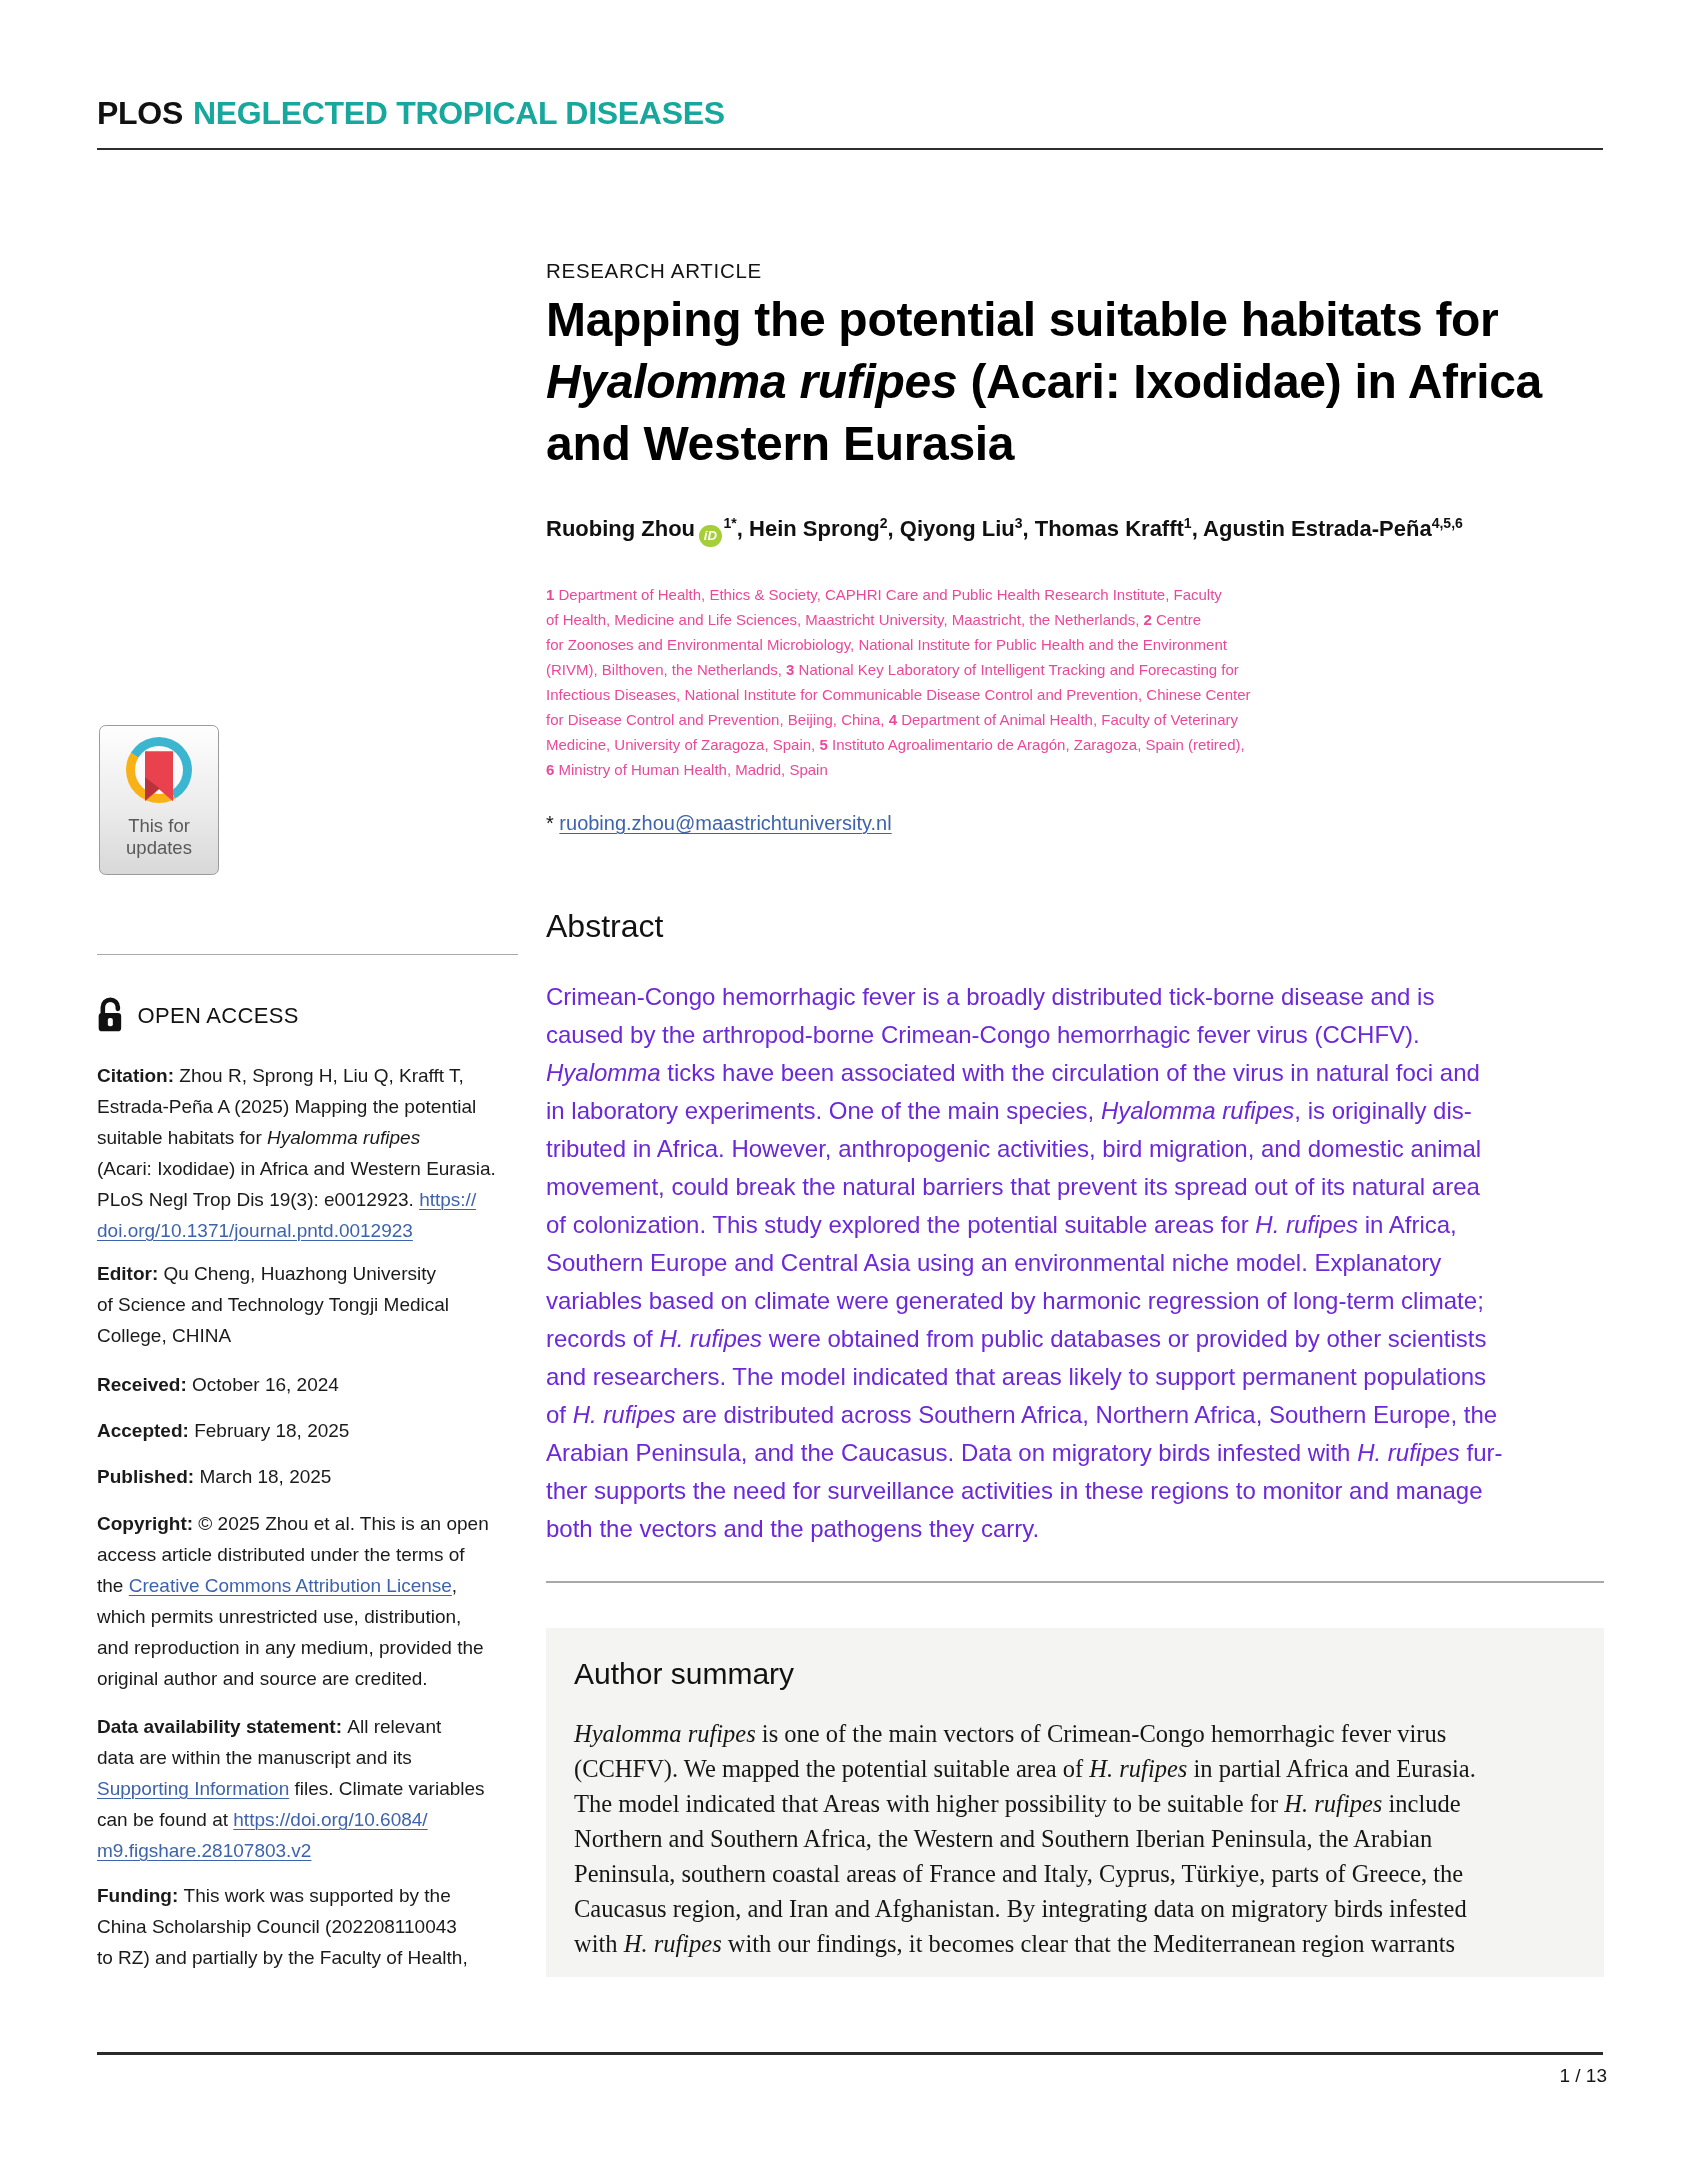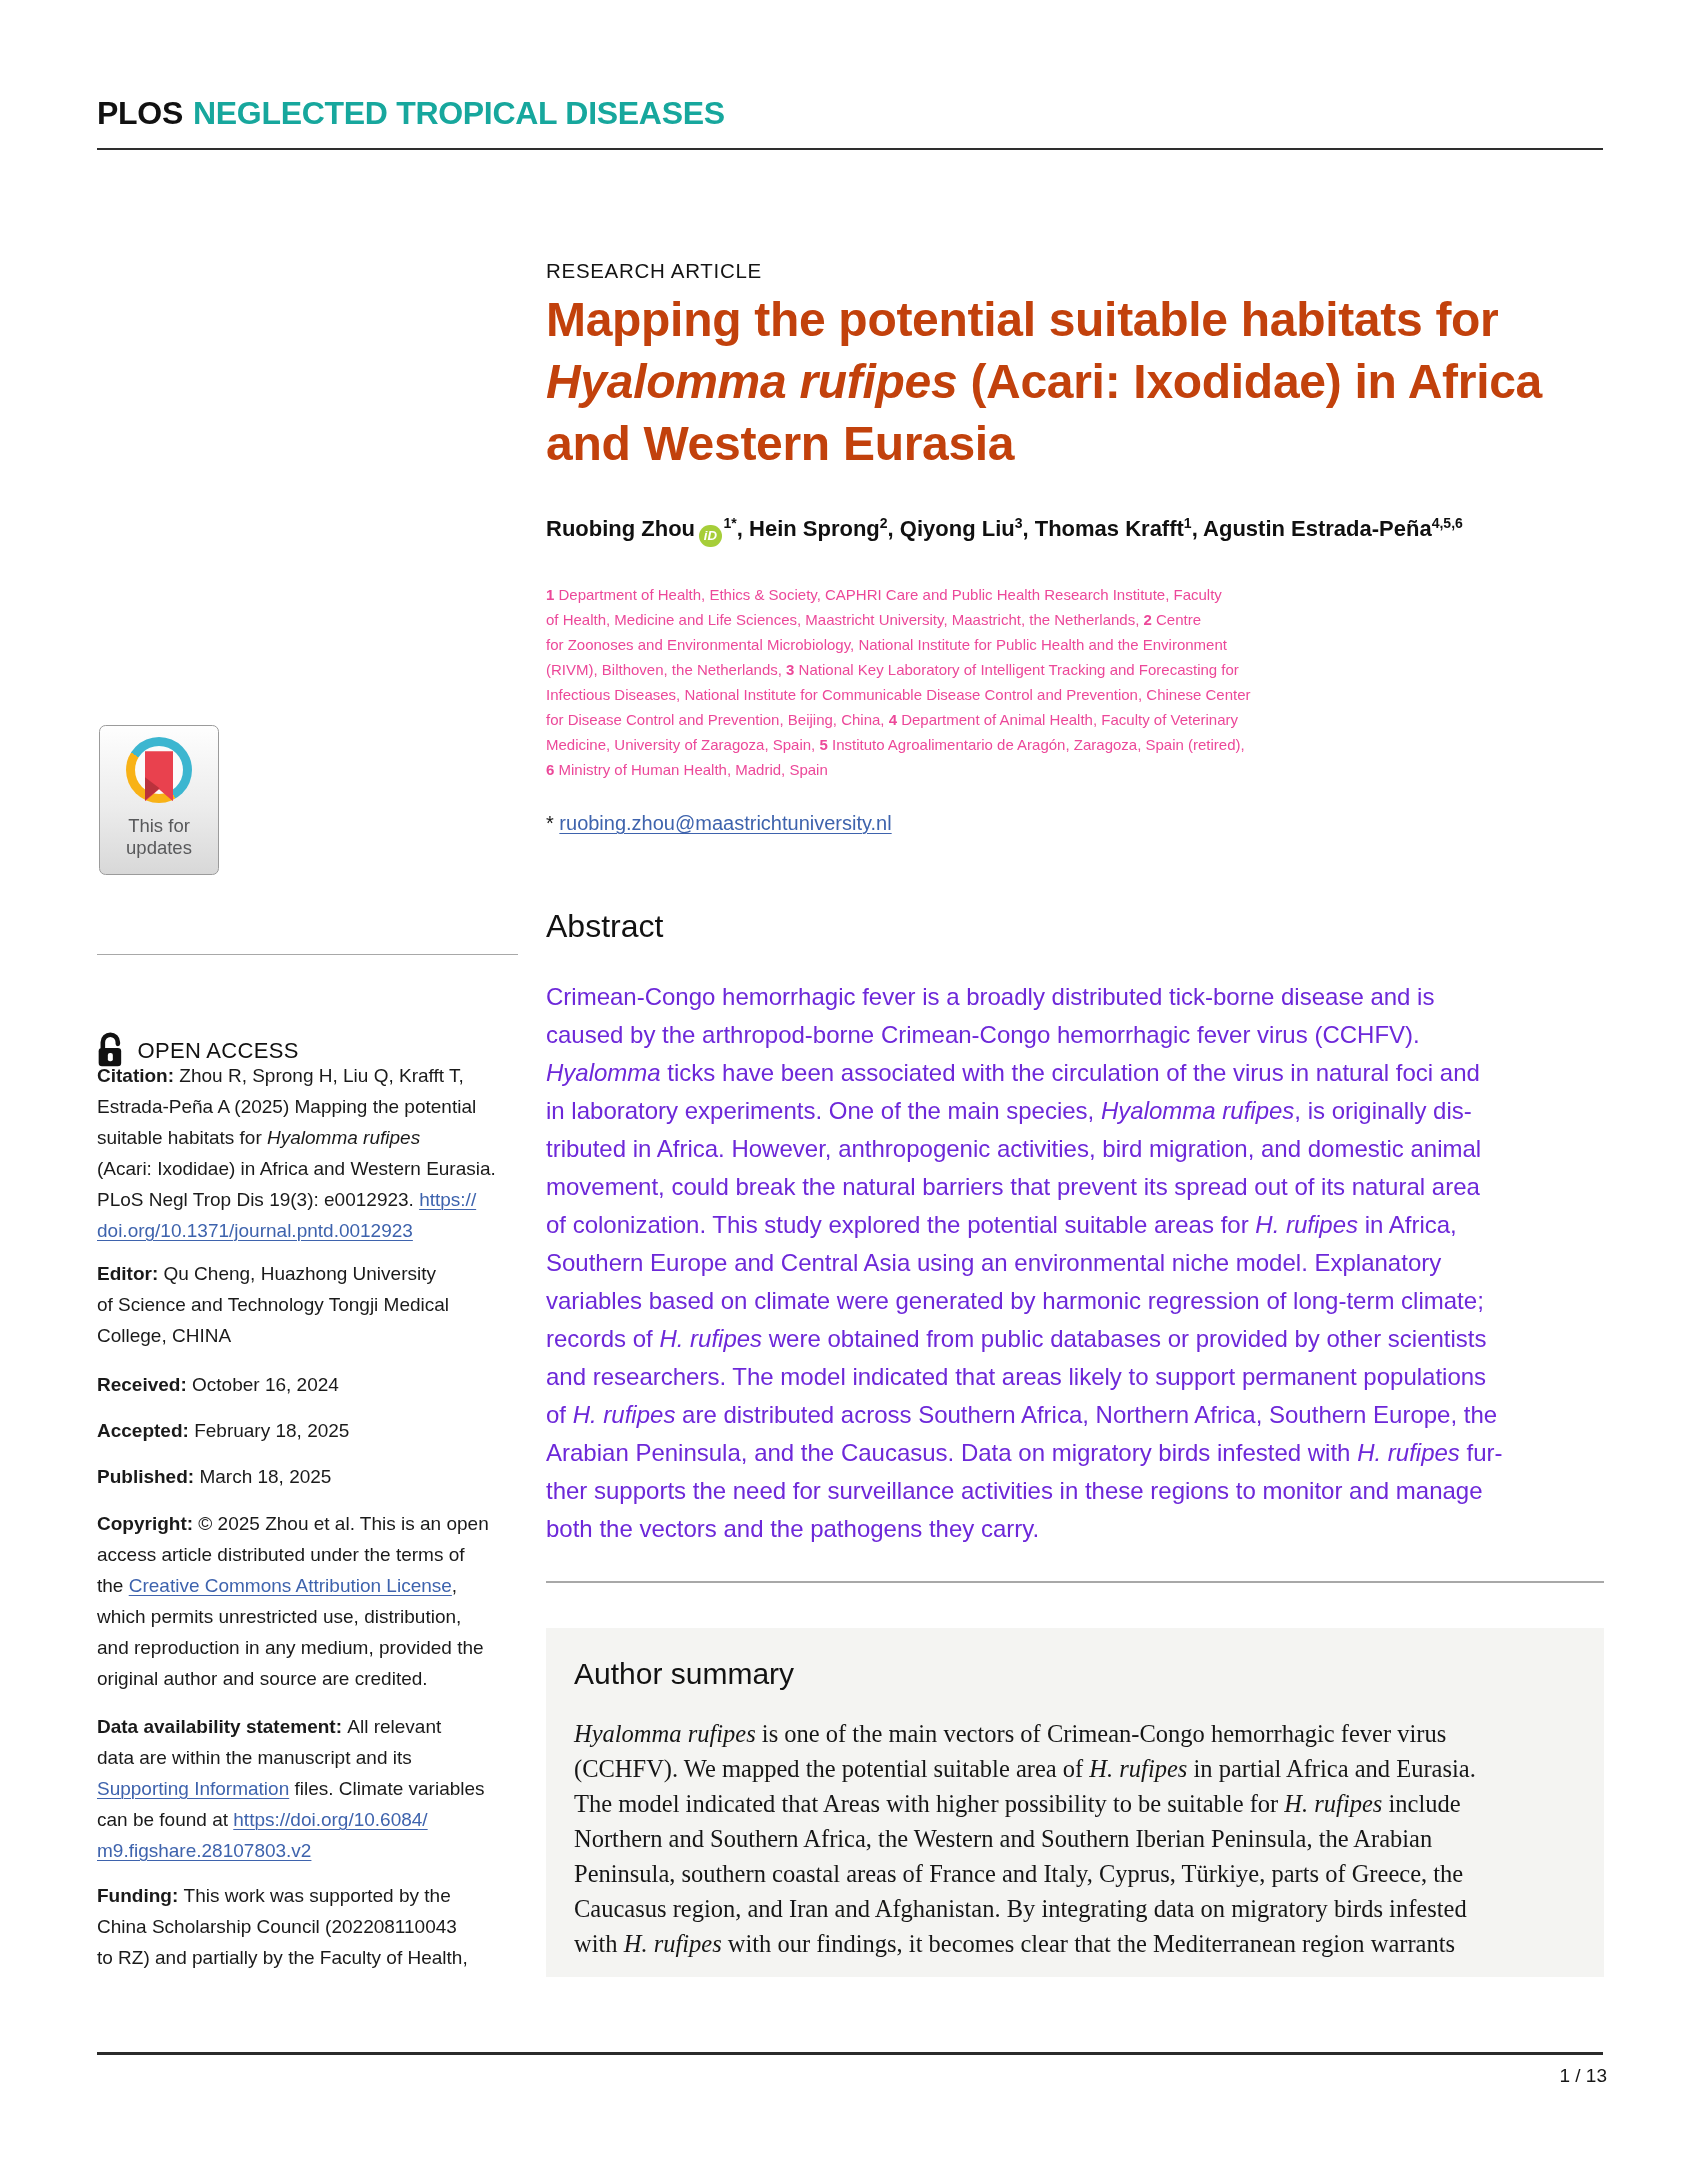--- a/index.html
+++ b/index.html
@@ -26,32 +26,32 @@
         background:conic-gradient(var(--ring-blue) 0deg 150deg,var(--ring-yellow) 150deg 302deg,var(--ring-blue) 302deg 360deg);}
   .ring-hole{position:absolute;left:9.3px;top:9.3px;width:48px;height:48px;border-radius:50%;background:#FBFBFB;}
   .ribbon{position:absolute;left:50%;top:14.6px;transform:translateX(-50%);width:28px;height:50px;background:var(--ribbon-red);
           clip-path:polygon(0 0,100% 0,100% 100%,50% 76%,0 100%);}
   .ribbon::after{content:'';position:absolute;inset:0;background:var(--ribbon-dark);
           clip-path:polygon(0 52%,52% 74%,0 98%);}
   .badge-label{position:absolute;left:0;right:0;top:89px;text-align:center;font-size:18.5px;line-height:22px;color:var(--badge-text);}
 
   .sidebar-rule{position:absolute;left:97px;top:954px;width:421px;height:1.3px;background:var(--rule-gray);}
 
-  .open-access{position:absolute;left:97px;top:1032px;display:flex;align-items:center;gap:10.6px;}
+  .open-access{position:absolute;left:97px;top:997px;display:flex;align-items:center;gap:10.6px;}
   .lock-icon{width:30px;height:37px;display:block;}
   .open-access-label{font-size:22px;letter-spacing:0.3px;color:#121212;}
 
   .side-par{position:absolute;left:97px;width:450px;font-size:19px;line-height:31px;color:#1A1A1A;white-space:nowrap;}
   .pos-citation{top:1060px;} .pos-editor{top:1258px;} .pos-received{top:1369px;}
   .pos-accepted{top:1415px;} .pos-published{top:1461px;} .pos-copyright{top:1508px;}
   .pos-data{top:1711px;} .pos-funding{top:1880px;}
 
   
   .kicker{position:absolute;left:546px;top:259px;font-size:20.5px;letter-spacing:0.7px;color:#141414;}
-  .title{position:absolute;left:546px;top:289px;font-size:48px;line-height:62px;color:#c2410c;letter-spacing:-0.3px;white-space:nowrap;}
+  .title{position:absolute;left:546px;top:289px;font-size:48px;line-height:62px;color:#000000;letter-spacing:-0.3px;white-space:nowrap;}
   .authors{position:absolute;left:546px;top:515px;font-size:22px;font-weight:700;color:#101010;white-space:nowrap;}
   .authors sup{font-size:14px;font-weight:700;}
   .orcid{display:inline-block;width:22.5px;height:22.5px;border-radius:50%;background:var(--orcid-green);color:#fff;
          font-size:13.2px;font-weight:700;font-style:italic;text-align:center;line-height:22.5px;margin:0 2px 0 4px;vertical-align:-3.3px;cursor:pointer;}
   .affiliations{position:absolute;left:546px;top:582px;font-size:15px;line-height:25px;color:#ec4899;white-space:nowrap;}
   .email{position:absolute;left:546px;top:812px;font-size:20px;color:#1A1A1A;}
   .h-abstract{position:absolute;left:546px;top:908px;font-size:32px;font-weight:400;color:#121212;}
   .abstract-body{position:absolute;left:546px;top:978px;font-size:24px;line-height:38px;color:#6d28d9;white-space:nowrap;}
   .mid-rule{position:absolute;left:546px;top:1581px;width:1058px;height:2px;background:var(--rule-gray);}
   .graybox{position:absolute;left:546px;top:1628px;width:1058px;height:349px;background:var(--graybox);overflow:hidden;}

